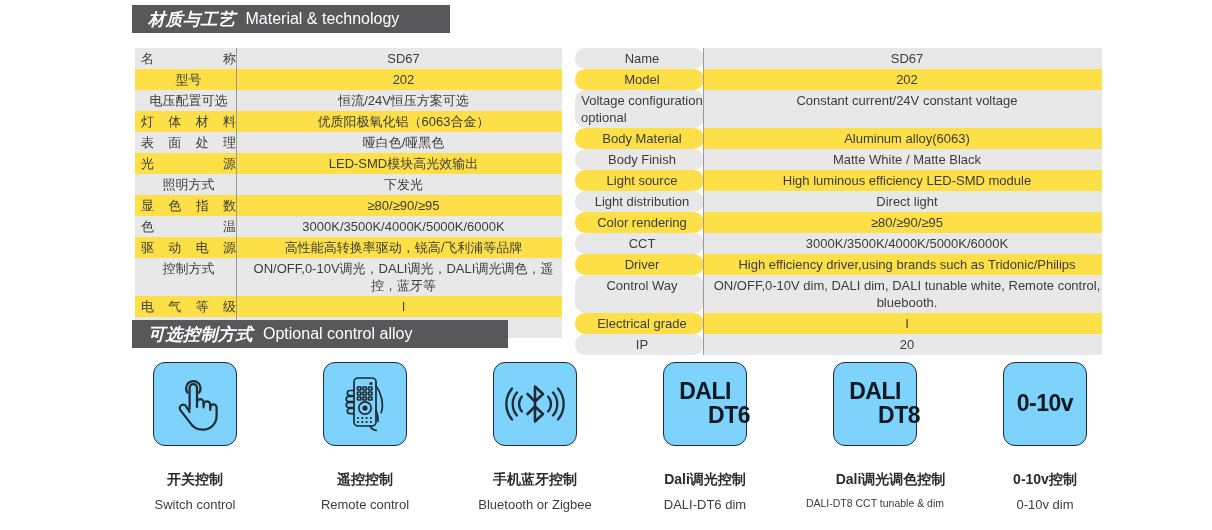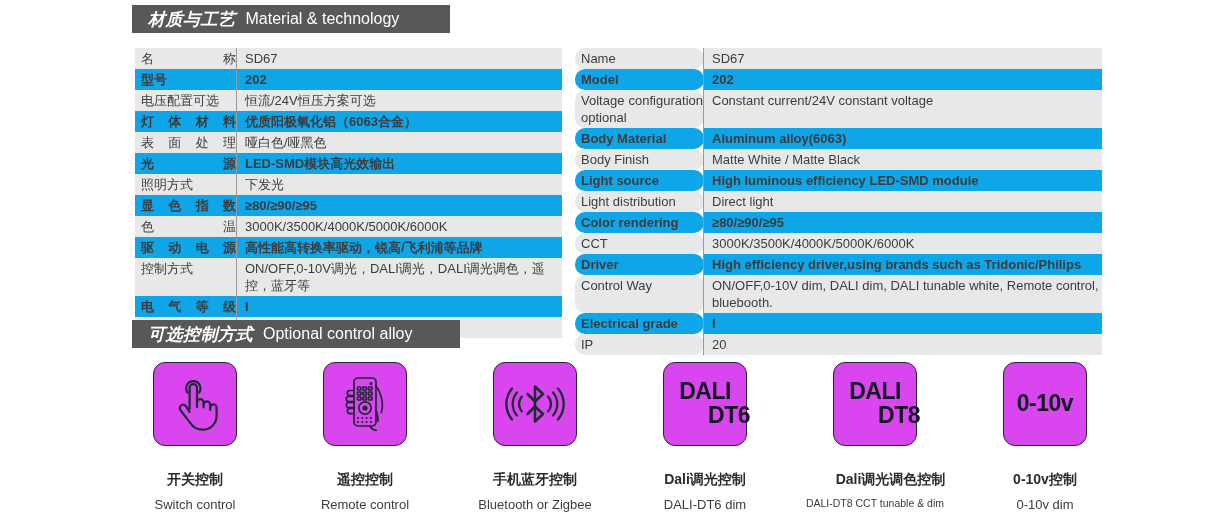--- a/index.html
+++ b/index.html
@@ -42,39 +42,40 @@
   #bar-material {
     left: 132px;
     top: 5px;
     width: 318px;
     height: 28px;
     padding-left: 16px;
   }
   #bar-control {
     left: 132px;
     top: 320px;
-    width: 328px;
+    width: 376px;
     height: 28px;
     padding-left: 16px;
   }
 
   
   .spec-table {
     position: absolute;
     border-collapse: collapse;
     table-layout: fixed;
   }
   .spec-table td {
     vertical-align: top;
     padding: 2px 0 2px 6px;
     line-height: 17px;
     border: none;
+    text-align: center;
   }
   .spec-table tr.stripe td { background: #e8e8e8; }
-  .spec-table tr.plain  td { background: #0ea5e9; font-weight: bold; }
+  .spec-table tr.plain  td { background: #fde047; }
   .spec-table td.k {
     color: #3c3c3c;
   }
   .spec-table td.v {
     border-left: 1px solid #9a9a9a;
     padding-left: 8px;
     color: #3c3c3c;
   }
 
   
@@ -118,21 +119,21 @@
   }
   .mode-box {
     width: 84px;
     height: 84px;
     border: 1.6px solid #1f2a33;
     border-radius: 12px;
     display: flex;
     align-items: center;
     justify-content: center;
     box-sizing: border-box;
-    background: #d946ef;
+    background: #7dd3fc;
   }
   .mode-box svg { display: block; }
   .badge-text {
     text-align: center;
     font-weight: bold;
     color: #111820;
     line-height: 1.04;
     letter-spacing: -0.5px;
   }
   .badge-text .l1 { font-size: 23px; display: block; }

